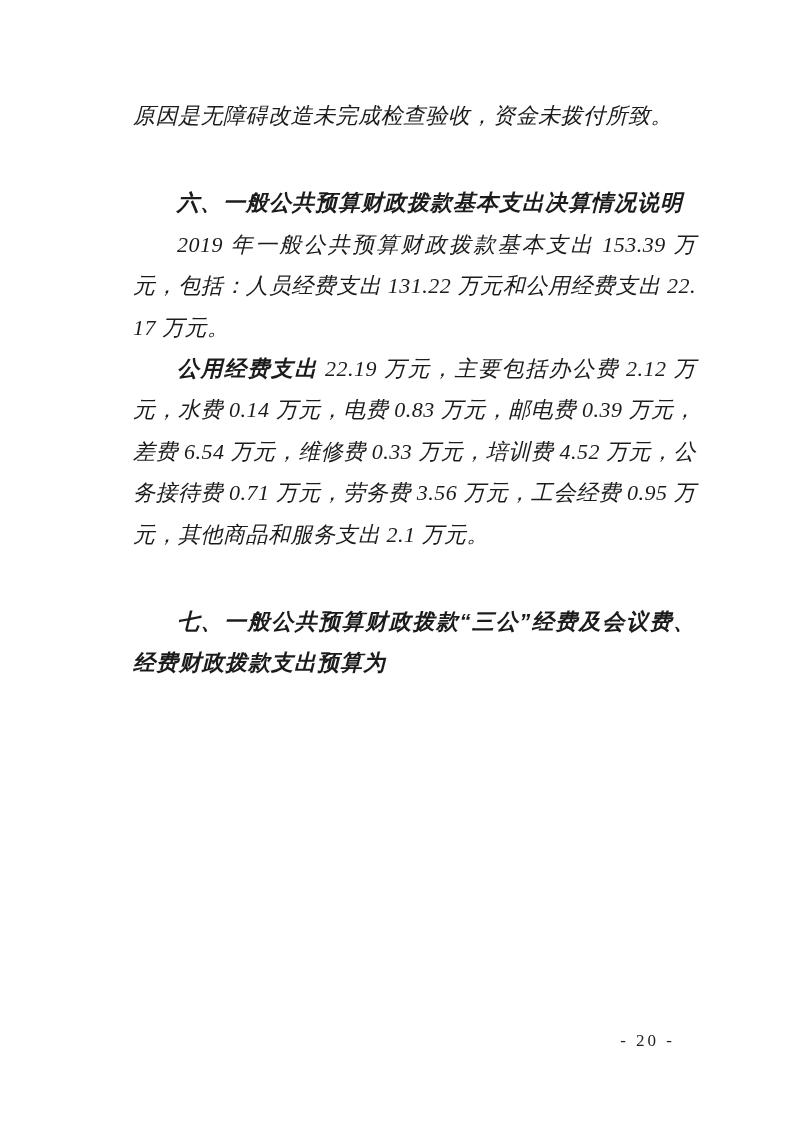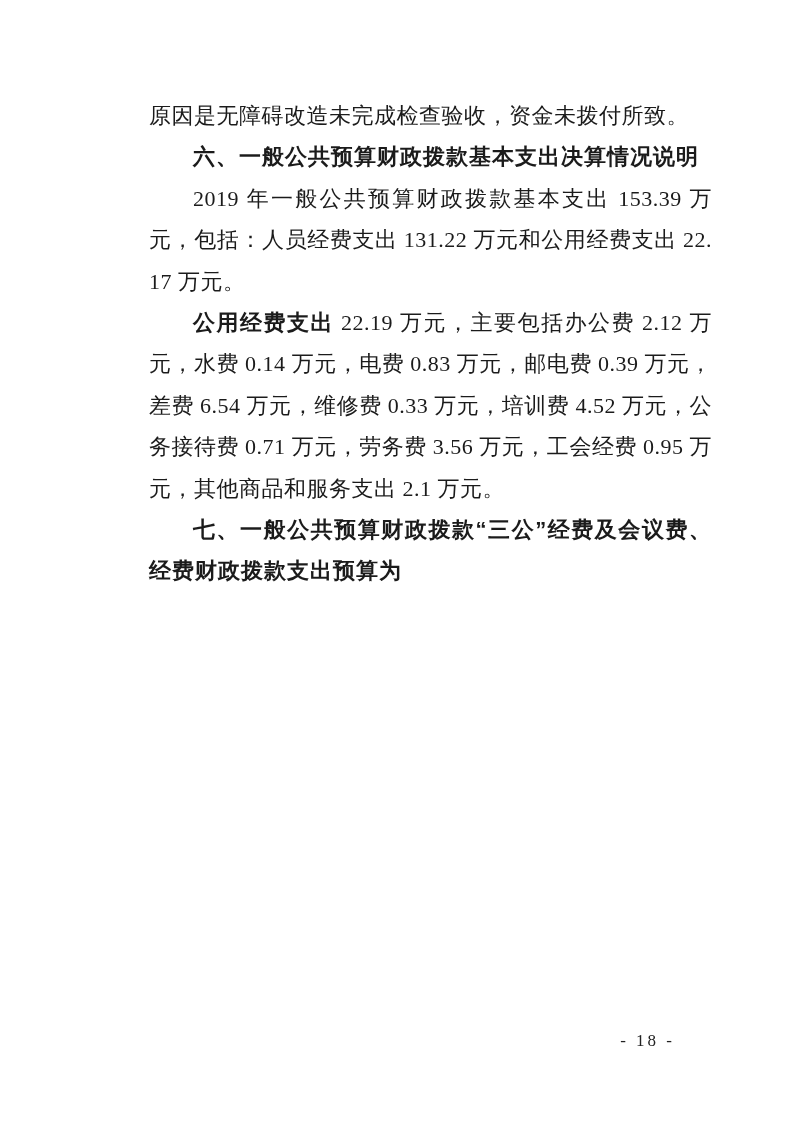--- a/index.html
+++ b/index.html
@@ -11,39 +11,41 @@
     position: relative;
     width: 793px;
     height: 1122px;
     background: #ffffff;
     color: #1b1b1b;
     font-family: "Liberation Serif", serif;
     overflow: hidden;
   }
   .doc {
     position: absolute;
-    left: 149px;
+    left: 133px;
     top: 95px;
     width: 563px;
+    font-style: italic;
   }
   p.block {
     margin: 0;
     font-size: 22px;
     line-height: 41.4px;
     text-align: justify;
     letter-spacing: 0.5px;
     word-break: break-all;
   }
   p.block.indent {
     text-indent: 2em;
   }
   p.heading1 {
     font-family: "Liberation Sans", sans-serif;
     font-weight: 700;
     letter-spacing: 1px;
+    margin-top: 46px;
   }
   p.heading2 {
     font-weight: 700;
     letter-spacing: 1px;
   }
   .run.bold {
     font-family: "Liberation Sans", sans-serif;
     font-weight: 700;
   }
   .page-number {
@@ -60,14 +62,14 @@
 <body>
 
 <div class="page">
   <div class="doc">
       <p class="block body"><span class="run">原因是无障碍改造未完成检查验收，资金未拨付所致。</span></p>
       <p class="block heading1 indent"><span class="run bold">六、一般公共预算财政拨款基本支出决算情况说明</span></p>
       <p class="block body indent"><span class="run">2019 年一般公共预算财政拨款基本支出 153.39 万元，包括：人员经费支出 131.22 万元和公用经费支出 22.17 万元。</span></p>
       <p class="block body indent"><span class="run bold">公用经费支出</span><span class="run"> 22.19 万元，主要包括办公费 2.12 万元，水费 0.14 万元，电费 0.83 万元，邮电费 0.39 万元，差费 6.54 万元，维修费 0.33 万元，培训费 4.52 万元，公务接待费 0.71 万元，劳务费 3.56 万元，工会经费 0.95 万元，其他商品和服务支出 2.1 万元。</span></p>
       <p class="block heading1 indent"><span class="run bold">七、一般公共预算财政拨款“三公”经费及会议费、经费财政拨款支出预算为</span></p>
     </div>
-  <div class="page-number">- 18 -</div>
+  <div class="page-number">- 20 -</div>
 </div>
 
 </body></html>

